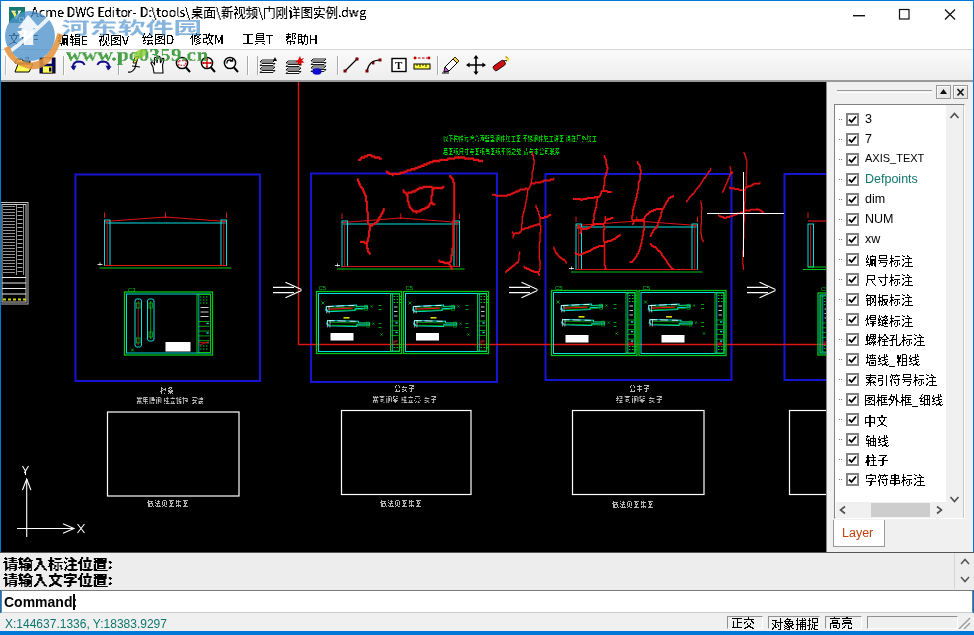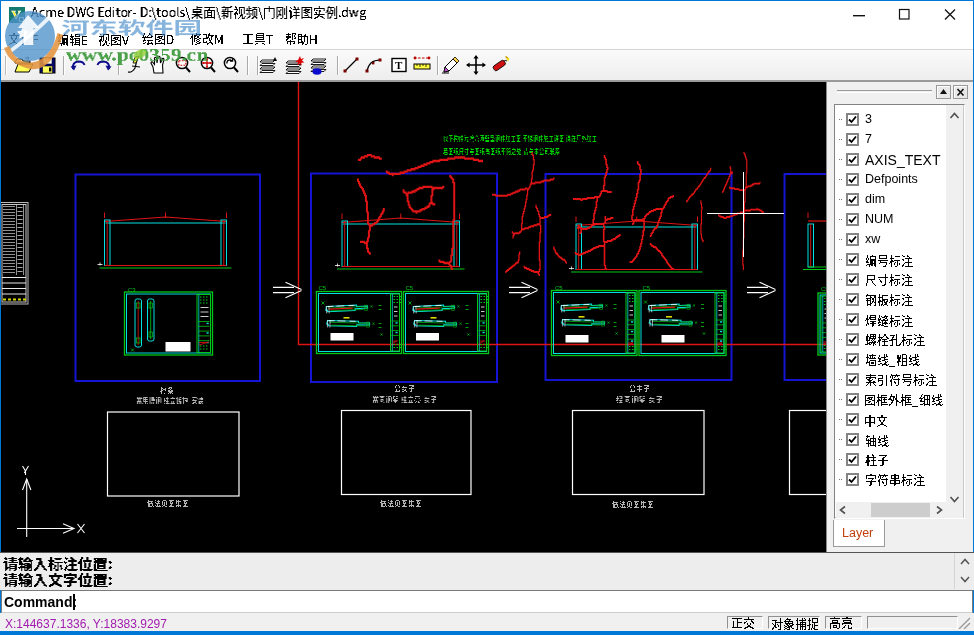--- a/index.html
+++ b/index.html
@@ -580,27 +580,27 @@
 <div class="abs" style="left:846px;top:133.3px;width:13px;height:13px;background:#fff;border:2px solid #848484"></div>
 <svg class="abs" style="left:846px;top:133.3px" width="13" height="13">
     <path d="M3 6.5 L5.5 9 L10 3.5" fill="none" stroke="#000" stroke-width="1.8"></path>
   </svg>
 <div class="abs" style="left:865px;top:131.8px;font-size:12.5px;color:#000;font-family:'Liberation Sans'">7</div>
 <div class="abs" style="left:838.5px;top:158.8px;width:3px;height:2px;border-top:1px dotted #777"></div>
 <div class="abs" style="left:846px;top:153.3px;width:13px;height:13px;background:#fff;border:2px solid #848484"></div>
 <svg class="abs" style="left:846px;top:153.3px" width="13" height="13">
     <path d="M3 6.5 L5.5 9 L10 3.5" fill="none" stroke="#000" stroke-width="1.8"></path>
   </svg>
-<div class="abs" style="left:865px;top:151.8px;font-size:14px;color:#000;font-family:'Liberation Sans'">AXIS_TEXT</div>
+<div class="abs" style="left:865px;top:151.8px;font-size:11px;color:#000;font-family:'Liberation Sans'">AXIS_TEXT</div>
 <div class="abs" style="left:838.5px;top:178.8px;width:3px;height:2px;border-top:1px dotted #777"></div>
 <div class="abs" style="left:846px;top:173.3px;width:13px;height:13px;background:#fff;border:2px solid #848484"></div>
 <svg class="abs" style="left:846px;top:173.3px" width="13" height="13">
     <path d="M3 6.5 L5.5 9 L10 3.5" fill="none" stroke="#000" stroke-width="1.8"></path>
   </svg>
-<div class="abs" style="left:865px;top:171.8px;font-size:12.5px;color:#000000;font-family:'Liberation Sans'">Defpoints</div>
+<div class="abs" style="left:865px;top:171.8px;font-size:12.5px;color:#0f766e;font-family:'Liberation Sans'">Defpoints</div>
 <div class="abs" style="left:838.5px;top:198.8px;width:3px;height:2px;border-top:1px dotted #777"></div>
 <div class="abs" style="left:846px;top:193.3px;width:13px;height:13px;background:#fff;border:2px solid #848484"></div>
 <svg class="abs" style="left:846px;top:193.3px" width="13" height="13">
     <path d="M3 6.5 L5.5 9 L10 3.5" fill="none" stroke="#000" stroke-width="1.8"></path>
   </svg>
 <div class="abs" style="left:865px;top:191.8px;font-size:12.5px;color:#000;font-family:'Liberation Sans'">dim</div>
 <div class="abs" style="left:838.5px;top:218.8px;width:3px;height:2px;border-top:1px dotted #777"></div>
 <div class="abs" style="left:846px;top:213.3px;width:13px;height:13px;background:#fff;border:2px solid #848484"></div>
 <svg class="abs" style="left:846px;top:213.3px" width="13" height="13">
     <path d="M3 6.5 L5.5 9 L10 3.5" fill="none" stroke="#000" stroke-width="1.8"></path>
@@ -719,21 +719,21 @@
   </svg>
 <div class="abs" style="left:954px;top:553px;width:1px;height:36px;background:#d5d5d5"></div>
 <svg class="abs" style="left:957px;top:556px" width="16" height="30">
     <path d="M4 8 L8 3.5 L12 8" fill="none" stroke="#555" stroke-width="1.5"></path>
     <path d="M4 21 L8 25.5 L12 21" fill="none" stroke="#555" stroke-width="1.5"></path>
   </svg>
 <div class="abs" style="left:1px;top:590px;width:972px;height:23px;background:#fff;border:1px solid #7a7a7a;border-bottom-color:#ccc"></div>
 <div class="abs" style="left:4px;top:594px;font-size:14px;font-weight:bold;color:#000;font-family:'Liberation Sans'">Command:</div>
 <div class="abs" style="left:73px;top:594px;width:1.6px;height:16px;background:#000"></div>
 <div class="abs" style="left:0;top:613px;width:974px;height:18px;background:#f0f0f0"></div>
-<div class="abs" style="left:5px;top:617px;font-size:12px;color:#a21caf;font-family:'Liberation Sans'">X:144637.1336, Y:18383.9297</div>
+<div class="abs" style="left:5px;top:617px;font-size:12px;color:#0f766e;font-family:'Liberation Sans'">X:144637.1336, Y:18383.9297</div>
 <div class="abs" style="left:727px;top:615.5px;width:36px;height:13.5px;border:1px solid #909090;border-right-color:#fff;border-bottom-color:#fff"></div>
 <div class="abs" style="left:768px;top:615.5px;width:52px;height:13.5px;border:1px solid #909090;border-right-color:#fff;border-bottom-color:#fff"></div>
 <div class="abs" style="left:825px;top:615.5px;width:37px;height:13.5px;border:1px solid #909090;border-right-color:#fff;border-bottom-color:#fff"></div>
 <div class="abs" style="left:867px;top:615.5px;width:91px;height:13.5px;border:1px solid #909090;border-right-color:#fff;border-bottom-color:#fff"></div>
 <svg style="position:absolute;left:731px;top:617px" width="24" height="12">
     <path fill="#000" d="M17 0h1v1h-1zM1 1h10v1h-10zM17 1h1v1h-1zM6 2h1v1h-1zM13 2h10v1h-10zM6 3h1v1h-1zM20 3h1v1h-1zM2 4h1v1h-1zM6 4h1v1h-1zM15 4h1v1h-1zM20 4h2v1h-2zM2 5h1v1h-1zM6 5h5v1h-5zM13 5h2v1h-2zM21 5h2v1h-2zM2 6h1v1h-1zM6 6h1v1h-1zM13 6h1v1h-1zM16 6h1v1h-1zM19 6h1v1h-1zM22 6h1v1h-1zM2 7h1v1h-1zM6 7h1v1h-1zM16 7h1v1h-1zM19 7h1v1h-1zM2 8h1v1h-1zM6 8h1v1h-1zM17 8h2v1h-2zM2 9h1v1h-1zM6 9h1v1h-1zM16 9h4v1h-4zM1 10h10v1h-10zM14 10h3v1h-3zM19 10h3v1h-3zM13 11h2v1h-2zM21 11h2v1h-2z"></path>
   </svg>
 <svg style="position:absolute;left:770.5px;top:617px" width="48" height="14">
     <path fill="#000" d="M9 1h1v1h-1zM16 1h1v1h-1zM26 1h1v1h-1zM31 1h1v1h-1zM33 1h1v1h-1zM38 1h1v1h-1zM41 1h6v1h-6zM9 2h1v1h-1zM15 2h5v1h-5zM26 2h1v1h-1zM31 2h1v1h-1zM34 2h1v1h-1zM38 2h1v1h-1zM41 2h1v1h-1zM46 2h1v1h-1zM1 3h5v1h-5zM9 3h1v1h-1zM14 3h1v1h-1zM18 3h1v1h-1zM25 3h2v1h-2zM28 3h7v1h-7zM37 3h3v1h-3zM41 3h1v1h-1zM46 3h1v1h-1zM4 4h1v1h-1zM9 4h1v1h-1zM13 4h9v1h-9zM26 4h1v1h-1zM31 4h1v1h-1zM38 4h1v1h-1zM41 4h1v1h-1zM46 4h1v1h-1zM4 5h8v1h-8zM14 5h1v1h-1zM17 5h1v1h-1zM21 5h1v1h-1zM26 5h1v1h-1zM29 5h6v1h-6zM38 5h1v1h-1zM41 5h6v1h-6zM1 6h1v1h-1zM4 6h1v1h-1zM9 6h1v1h-1zM14 6h8v1h-8zM26 6h1v1h-1zM29 6h1v1h-1zM31 6h1v1h-1zM34 6h1v1h-1zM38 6h1v1h-1zM43 6h1v1h-1zM2 7h1v1h-1zM4 7h1v1h-1zM6 7h1v1h-1zM9 7h1v1h-1zM15 7h2v1h-2zM18 7h1v1h-1zM21 7h2v1h-2zM25 7h10v1h-10zM38 7h2v1h-2zM41 7h1v1h-1zM43 7h1v1h-1zM3 8h2v1h-2zM7 8h1v1h-1zM9 8h1v1h-1zM13 8h1v1h-1zM16 8h2v1h-2zM19 8h3v1h-3zM26 8h1v1h-1zM29 8h1v1h-1zM31 8h1v1h-1zM34 8h1v1h-1zM36 8h3v1h-3zM41 8h1v1h-1zM43 8h4v1h-4zM3 9h2v1h-2zM7 9h1v1h-1zM9 9h1v1h-1zM14 9h2v1h-2zM17 9h4v1h-4zM26 9h1v1h-1zM29 9h6v1h-6zM38 9h1v1h-1zM41 9h1v1h-1zM43 9h1v1h-1zM2 10h1v1h-1zM4 10h2v1h-2zM9 10h1v1h-1zM13 10h1v1h-1zM16 10h3v1h-3zM20 10h1v1h-1zM26 10h1v1h-1zM29 10h1v1h-1zM31 10h1v1h-1zM34 10h1v1h-1zM38 10h1v1h-1zM41 10h1v1h-1zM43 10h1v1h-1zM1 11h2v1h-2zM9 11h1v1h-1zM14 11h2v1h-2zM18 11h1v1h-1zM21 11h2v1h-2zM26 11h1v1h-1zM29 11h1v1h-1zM31 11h1v1h-1zM34 11h1v1h-1zM38 11h1v1h-1zM40 11h1v1h-1zM42 11h2v1h-2zM1 12h1v1h-1zM7 12h3v1h-3zM13 12h1v1h-1zM16 12h3v1h-3zM25 12h2v1h-2zM29 12h1v1h-1zM31 12h1v1h-1zM33 12h2v1h-2zM37 12h2v1h-2zM40 12h1v1h-1zM43 12h4v1h-4z"></path>
   </svg>

